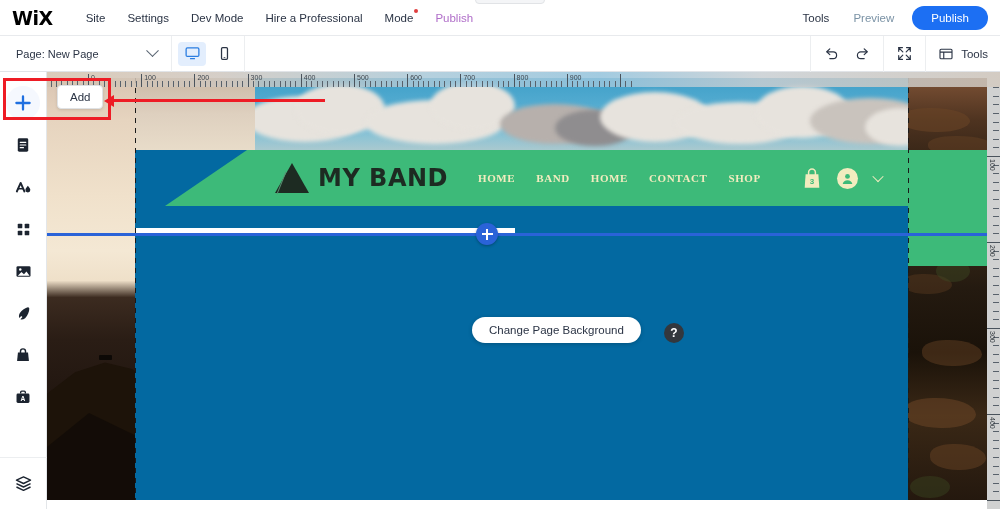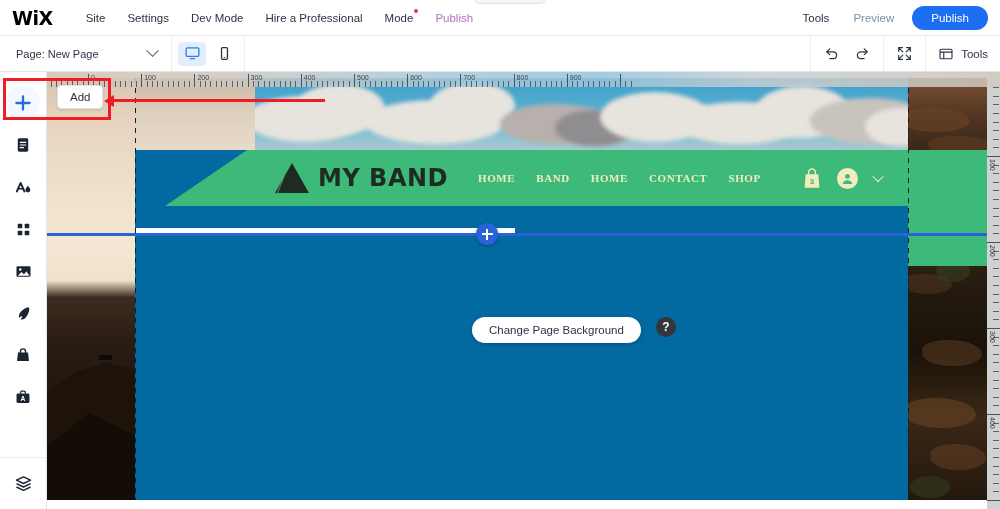--- a/index.html
+++ b/index.html
@@ -268,22 +268,22 @@
   
   .guide {
     position:absolute; top:0; width:1px; height:422px; z-index:11;
     background:repeating-linear-gradient(to bottom,#1a1a1a 0 5px, transparent 5px 10px);
   }
   .guide.left { left:88px; }
   .guide.right { left:861px; }
 
   
   .cpb-row {
-    position:absolute; left:425px; top:239px; display:flex; align-items:flex-start;
-    gap:15px; z-index:14;
+    position:absolute; left:425px; top:239px; display:flex; align-items:flex-end;
+    gap:23px; z-index:14;
   }
   .cpb-btn {
     background:#fff; border-radius:16px; padding:7px 17px;
     font-size:11.5px; color:#2b3445; box-shadow:0 1px 4px rgba(0,0,0,.22);
   }
   .cpb-help {
     width:20px; height:20px; border-radius:50%; background:#33373d;
     color:#fff; font-size:12px; font-weight:bold;
     display:flex; align-items:center; justify-content:center;
   }

